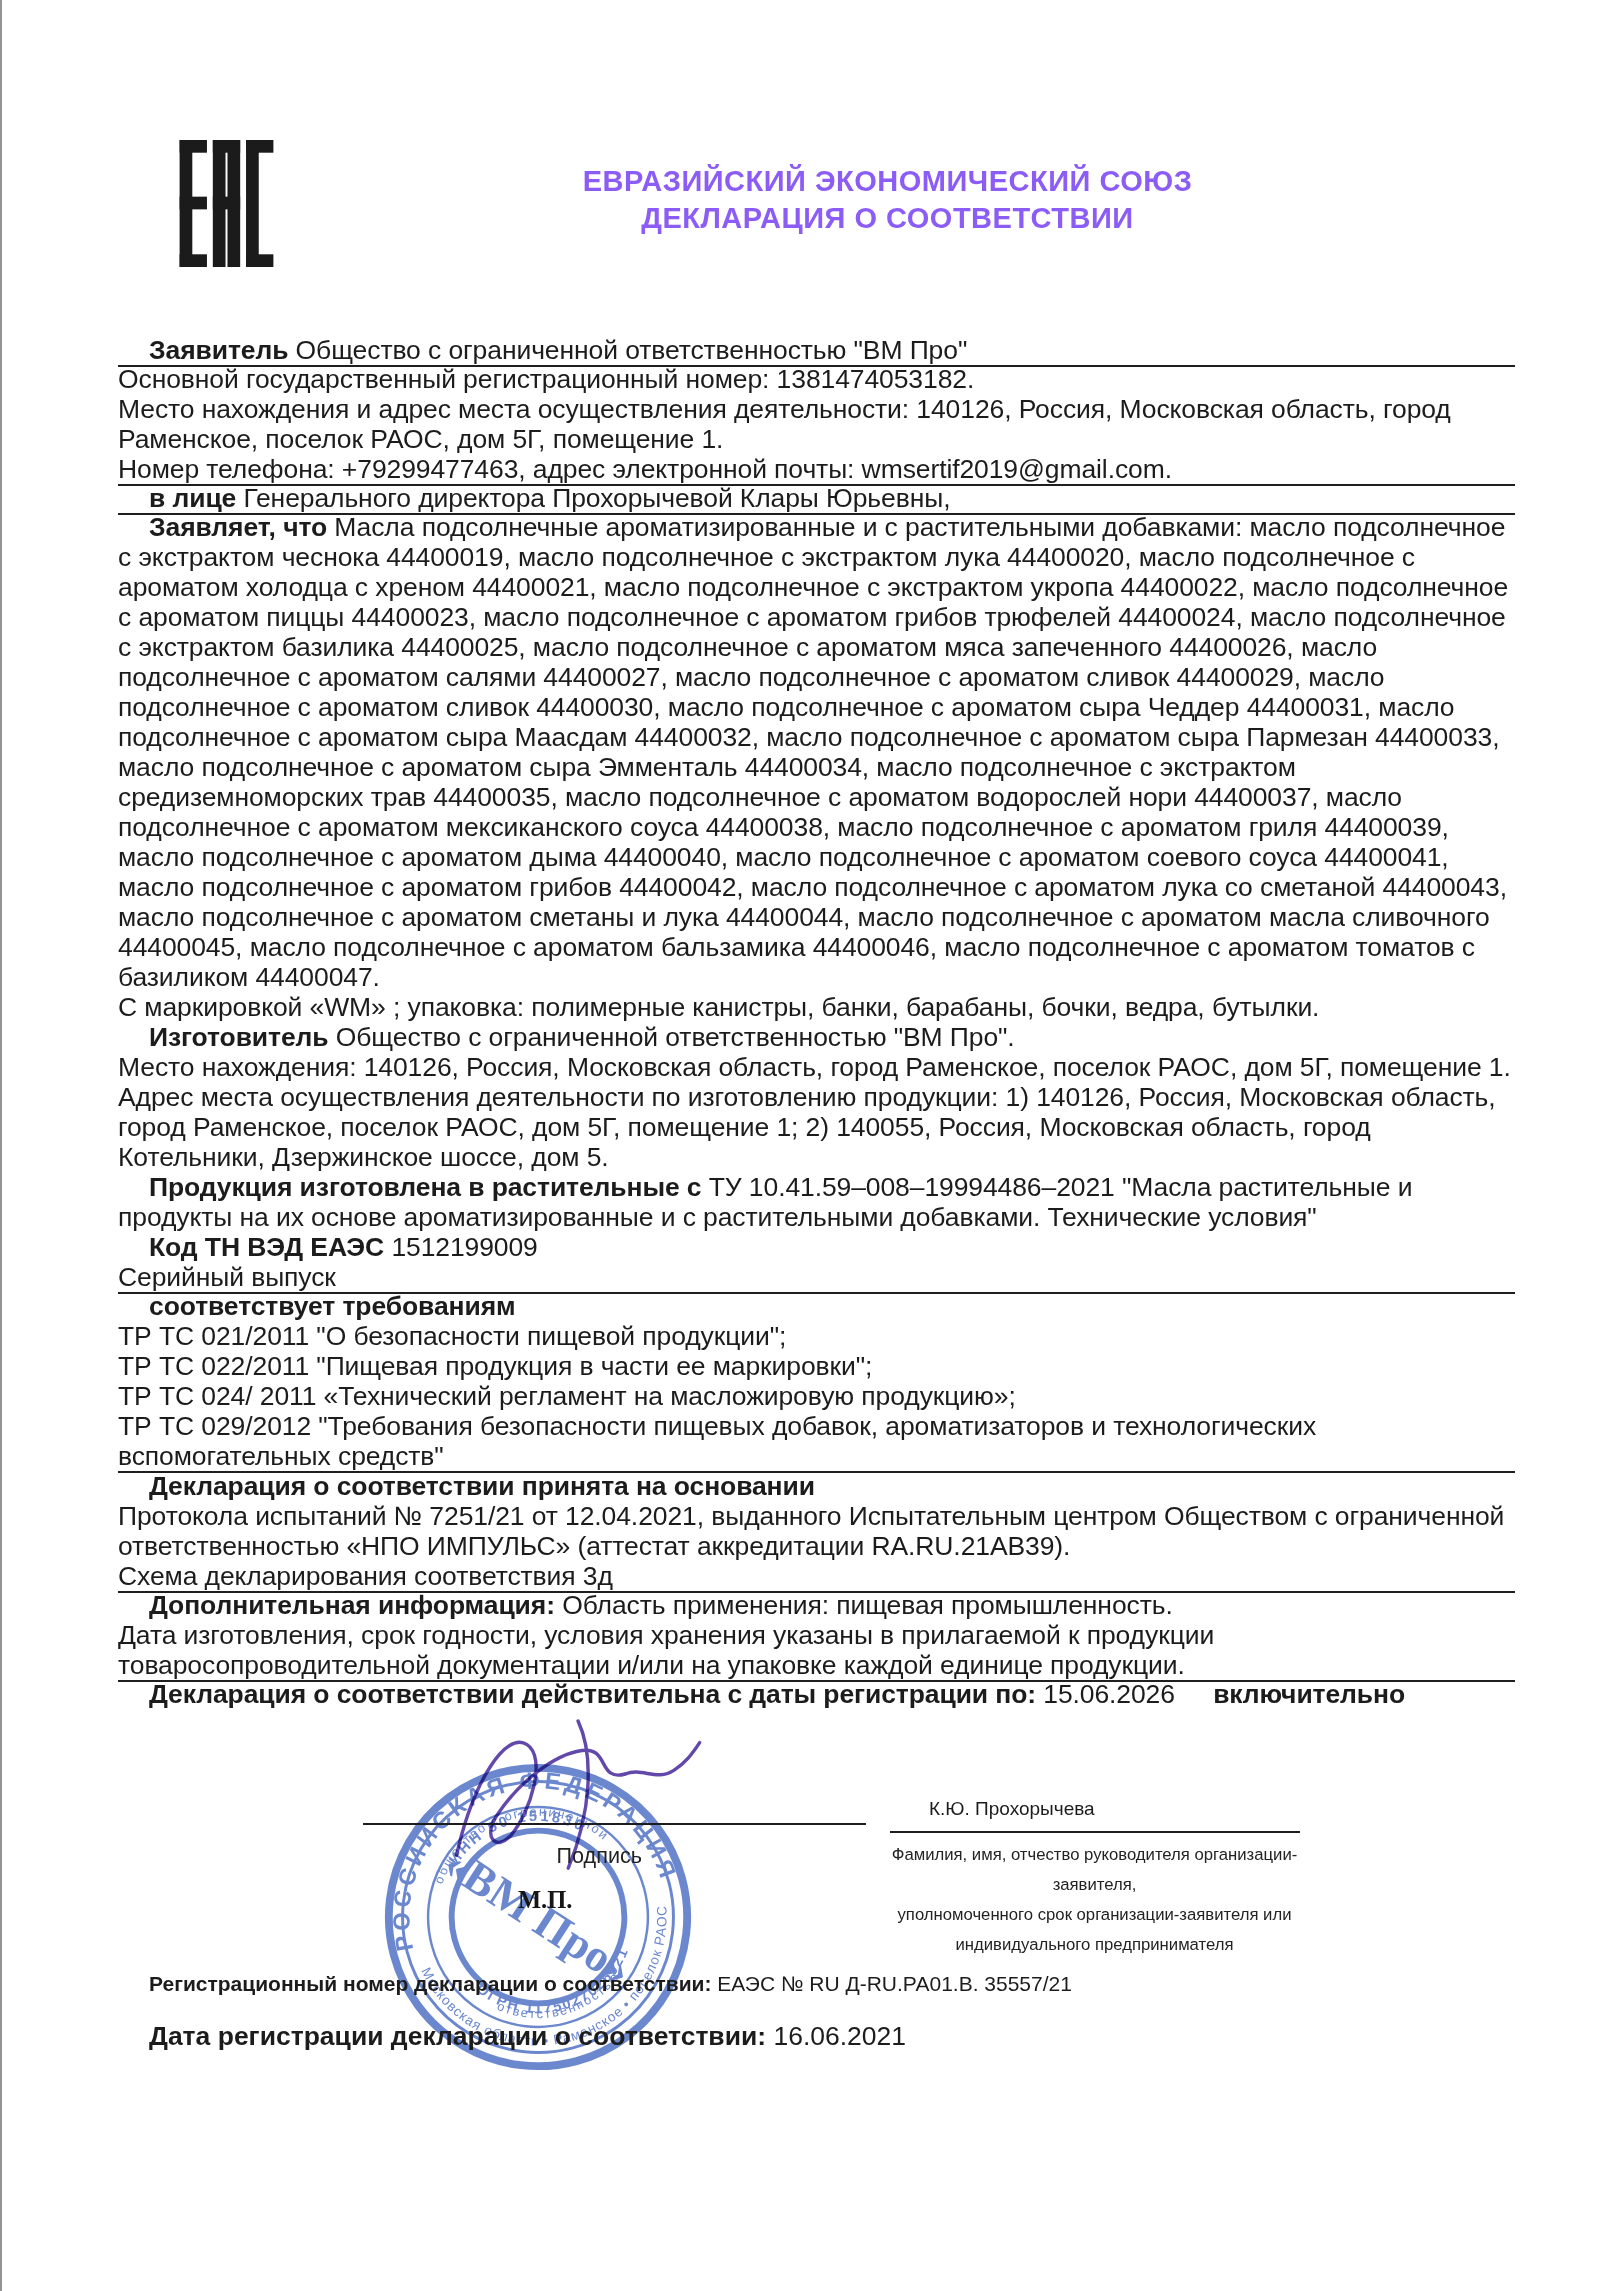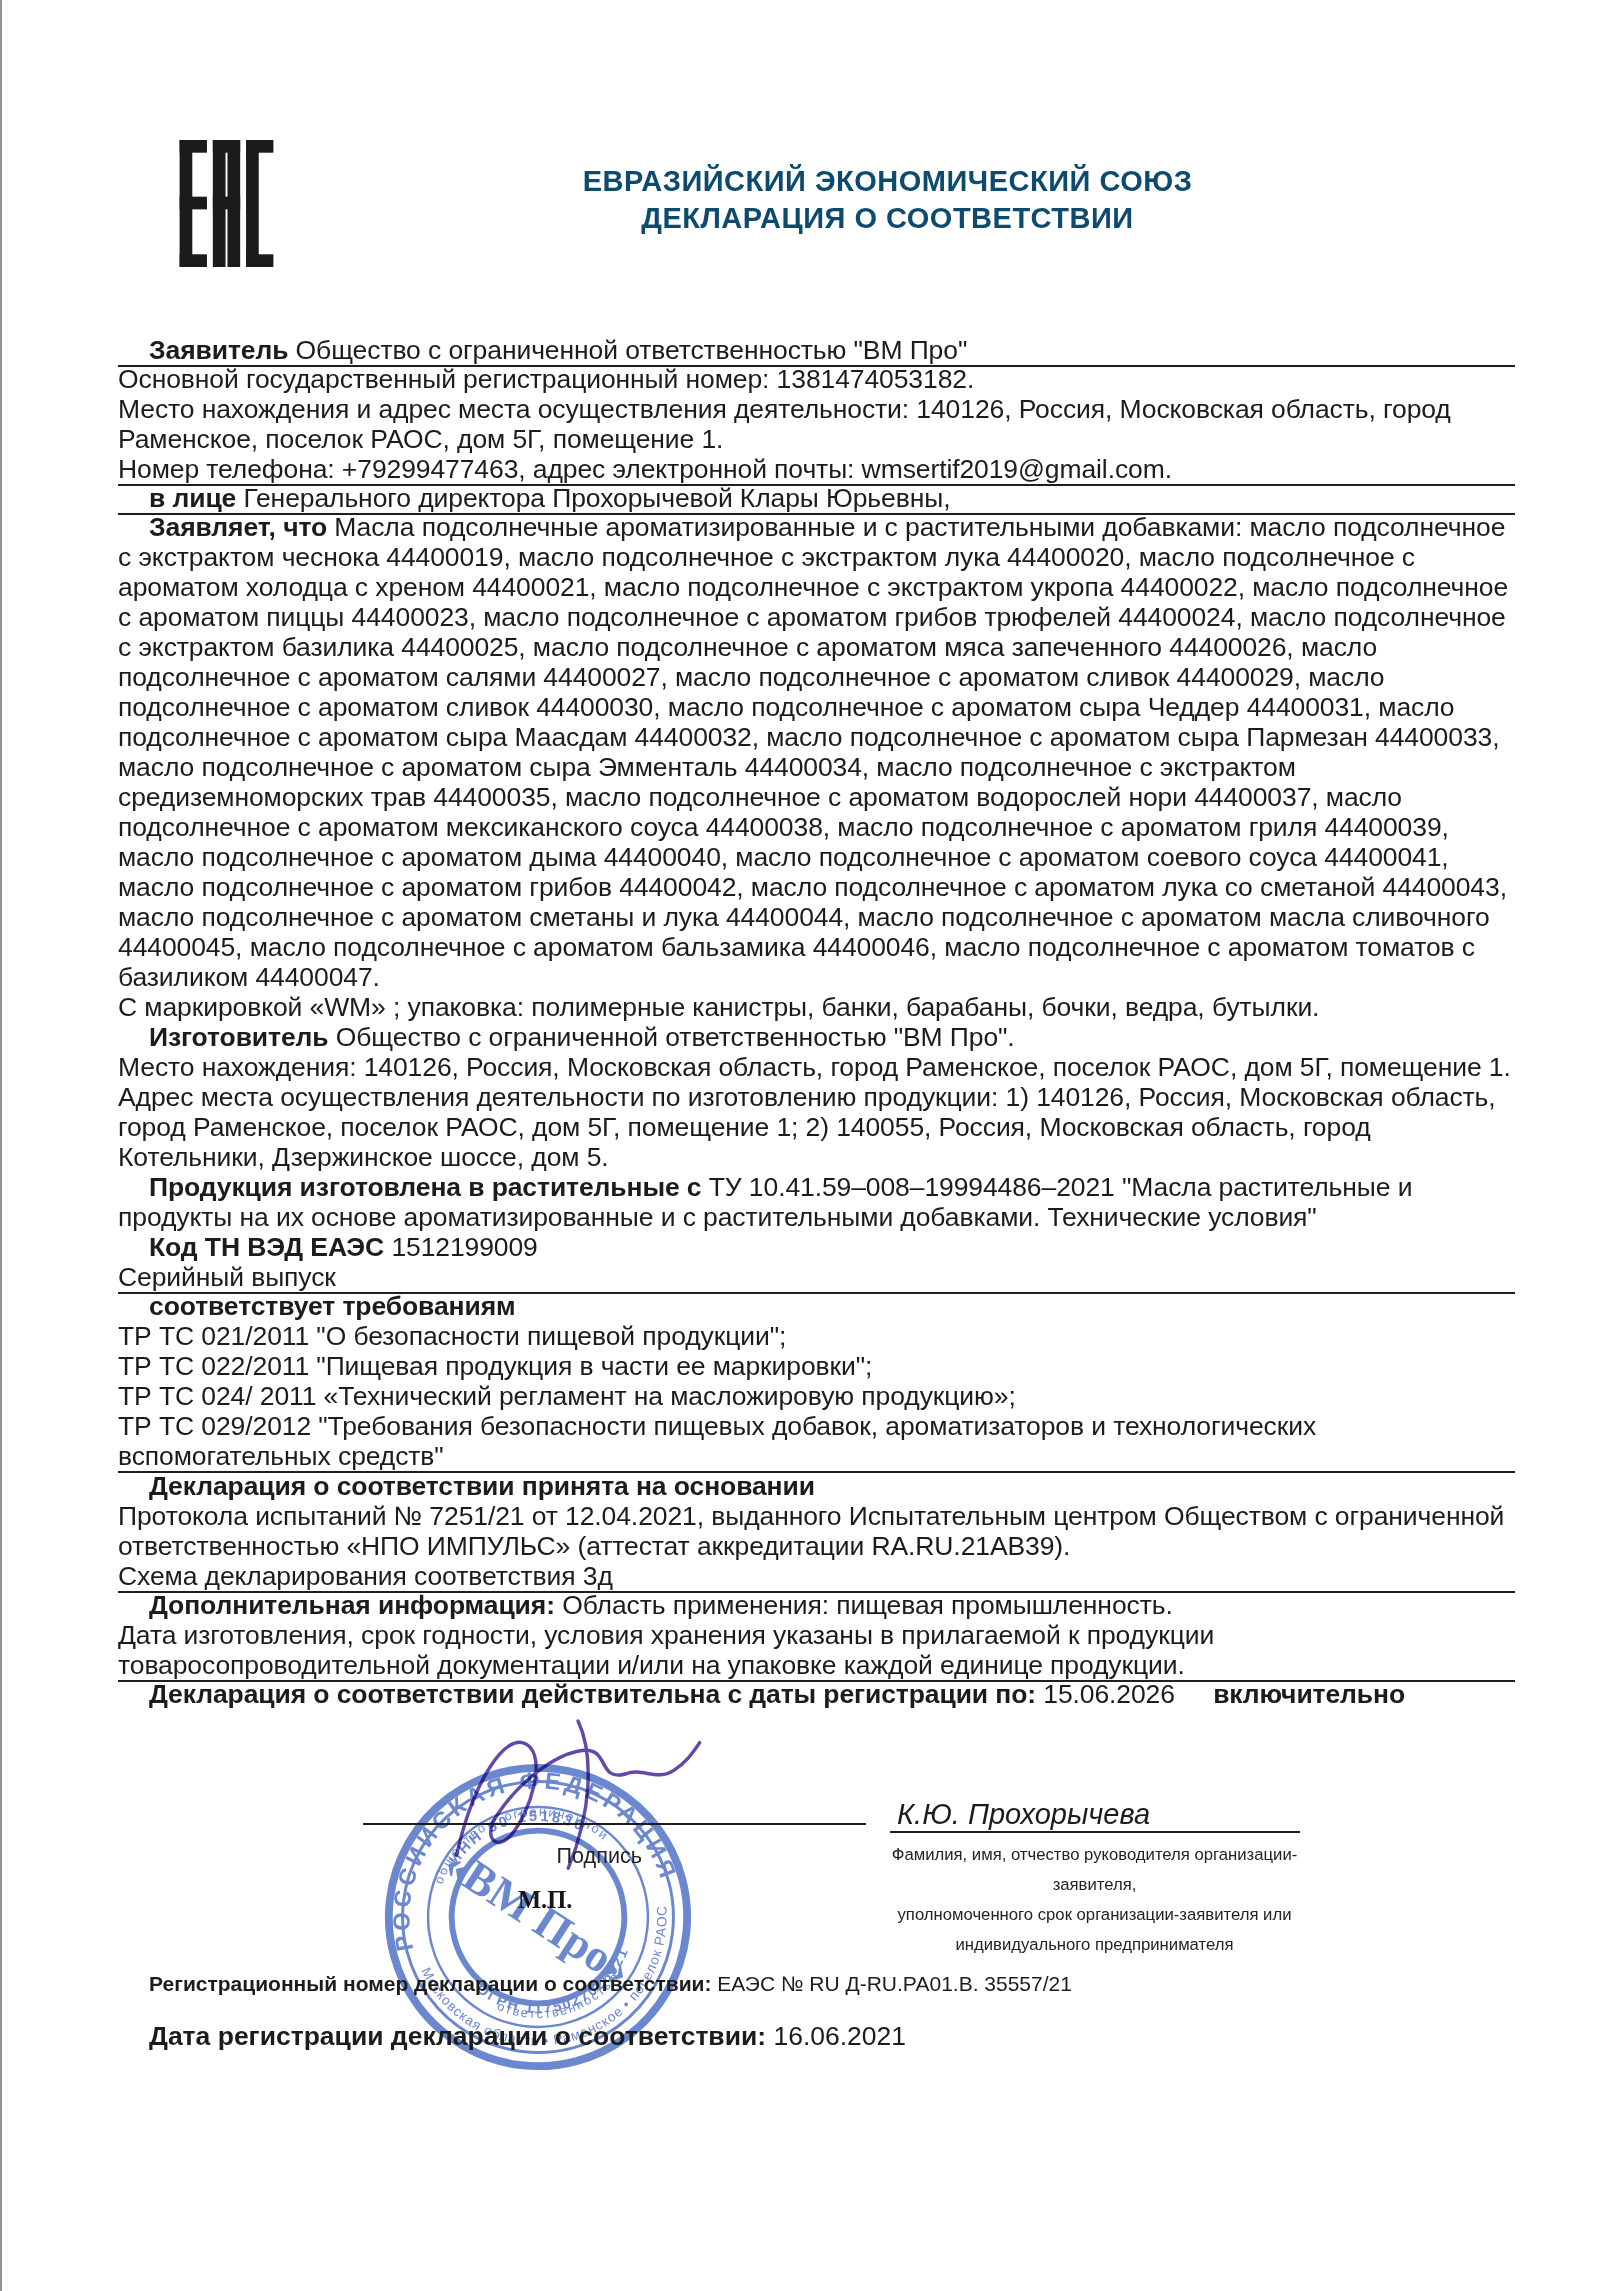--- a/index.html
+++ b/index.html
@@ -4,33 +4,33 @@
 <style>
   html,body{margin:0;padding:0;}
   body{
     width:1621px;height:2292px;position:relative;background:#ffffff;
     font-family:"Liberation Sans",sans-serif;color:#1c1c1c;overflow:hidden;
   }
   .scan-edge{position:absolute;left:0;top:0;width:2px;height:100%;background:#3a3a3a;opacity:.55;}
   .eac-logo{position:absolute;left:179px;top:140px;width:95px;height:127px;}
   .doc-title{
     position:absolute;left:412px;top:163px;width:951px;text-align:center;
-    font-weight:700;font-size:29px;line-height:37px;letter-spacing:0.5px;color:#0c4a6e;
+    font-weight:700;font-size:29px;line-height:37px;letter-spacing:0.5px;color:#8b5cf6;
   }
   .content{
     position:absolute;left:118px;top:335px;width:1397px;
     font-size:26.5px;line-height:30px;letter-spacing:-0.1px;
   }
   .content p{margin:0;}
   .rule{border-bottom:2.9px solid #1f1f1f;margin-bottom:-2.9px !important;}
   b{font-weight:700;margin-left:31px;}
   .sig-line-left{position:absolute;left:363px;top:1823px;width:503px;border-top:2px solid #1c1c1c;}
   .sig-caption{position:absolute;left:446px;top:1843px;width:196px;text-align:right;font-size:21.6px;color:#222;}
   .mp{position:absolute;left:518px;top:1886px;font-size:24.5px;font-weight:700;font-family:"Liberation Serif",serif;color:#161616;}
-  .sig-name{position:absolute;left:897px;top:1798px;font-size:29px;font-style:italic;}
+  .sig-name{position:absolute;left:929px;top:1798px;font-size:19px;}
   .sig-line-right{position:absolute;left:890px;top:1831px;width:410px;border-top:2px solid #1c1c1c;}
   .sig-small{position:absolute;left:880px;top:1840px;width:429px;text-align:center;font-size:16.7px;line-height:30px;color:#232323;}
   .reg-number{position:absolute;left:118px;top:1972px;font-size:21px;}
   .reg-date{position:absolute;left:118px;top:2021px;font-size:26.5px;}
   .stamp{position:absolute;left:380px;top:1759px;width:316px;height:316px;opacity:.82;mix-blend-mode:multiply;}
   .signature-ink{position:absolute;left:429px;top:1713px;width:304px;height:172px;mix-blend-mode:multiply;}
 </style>
 </head>
 <body>
 

